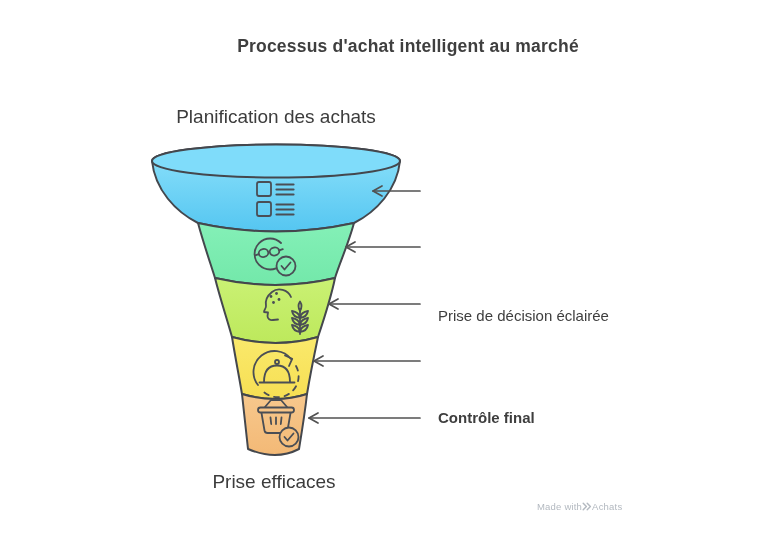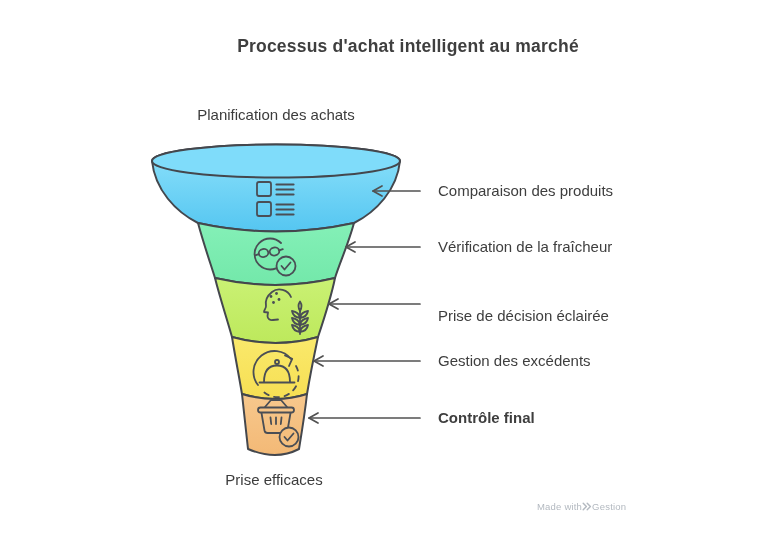--- a/index.html
+++ b/index.html
@@ -6,21 +6,21 @@
   #canvas{
     position:relative;width:773px;height:535px;background:#ffffff;
     font-family:"Liberation Sans", sans-serif;overflow:hidden;margin-left:48px;
   }
   #diagram-svg{position:absolute;left:0;top:0;}
   .title{
     position:absolute;top:36px;left:360px;transform:translateX(-50%);
     font-size:17.5px;font-weight:bold;color:#3f3f3f;white-space:nowrap;letter-spacing:.2px;
   }
   .funnel-cap-label{
-    position:absolute;font-size:15px;color:#3c3c3c;white-space:nowrap;transform:translateX(-50%);
+    position:absolute;font-size:19px;color:#3c3c3c;white-space:nowrap;transform:translateX(-50%);
   }
   .stage-label{
     position:absolute;left:390px;height:22px;line-height:22px;
     font-size:15px;color:#3e3e3e;white-space:nowrap;
   }
   .watermark{
     position:absolute;left:489px;top:501px;display:flex;align-items:center;gap:0;
     font-size:9.5px;color:#b3b9c0;letter-spacing:.2px;
   }
   .watermark svg{display:block;}
@@ -148,34 +148,31 @@
         <path d="M 266,361 H 372"></path>
           <path d="M 275,356 L 266,361 L 275,366"></path>
       </g>
       <g>
         <path d="M 261,418 H 372"></path>
           <path d="M 270,413 L 261,418 L 270,423"></path>
       </g>
     </g>
   </svg>
 
-  <div class="stage-label" style="top:180px;">Comparaison des produits</div>
-  <div class="stage-label" style="top:236px;">Vérification de la fraîcheur</div>
   <div class="stage-label" style="top:305px;">Prise de décision éclairée</div>
-  <div class="stage-label" style="top:350px;">Gestion des excédents</div>
   <div class="stage-label" style="top:407px;font-weight:bold;">Contrôle final</div>
 
   <div class="funnel-cap-label" style="left:226px;top:471px;">Prise efficaces</div>
 
   <div class="watermark">
     <span>Made with</span>
     <span>
       <svg width="10" height="9" viewBox="0 0 10 9">
         <g stroke="#b3b9c0" stroke-width="1.4" fill="none" stroke-linecap="round" stroke-linejoin="round">
           <path d="M 1.2,1.2 L 4.4,4.5 L 1.2,7.8"></path>
           <path d="M 5.2,1.2 L 8.4,4.5 L 5.2,7.8"></path>
         </g>
       </svg>
     </span>
-    <span>Gestion</span>
+    <span>Achats</span>
   </div>
 
 </div>
 
 </body></html>

